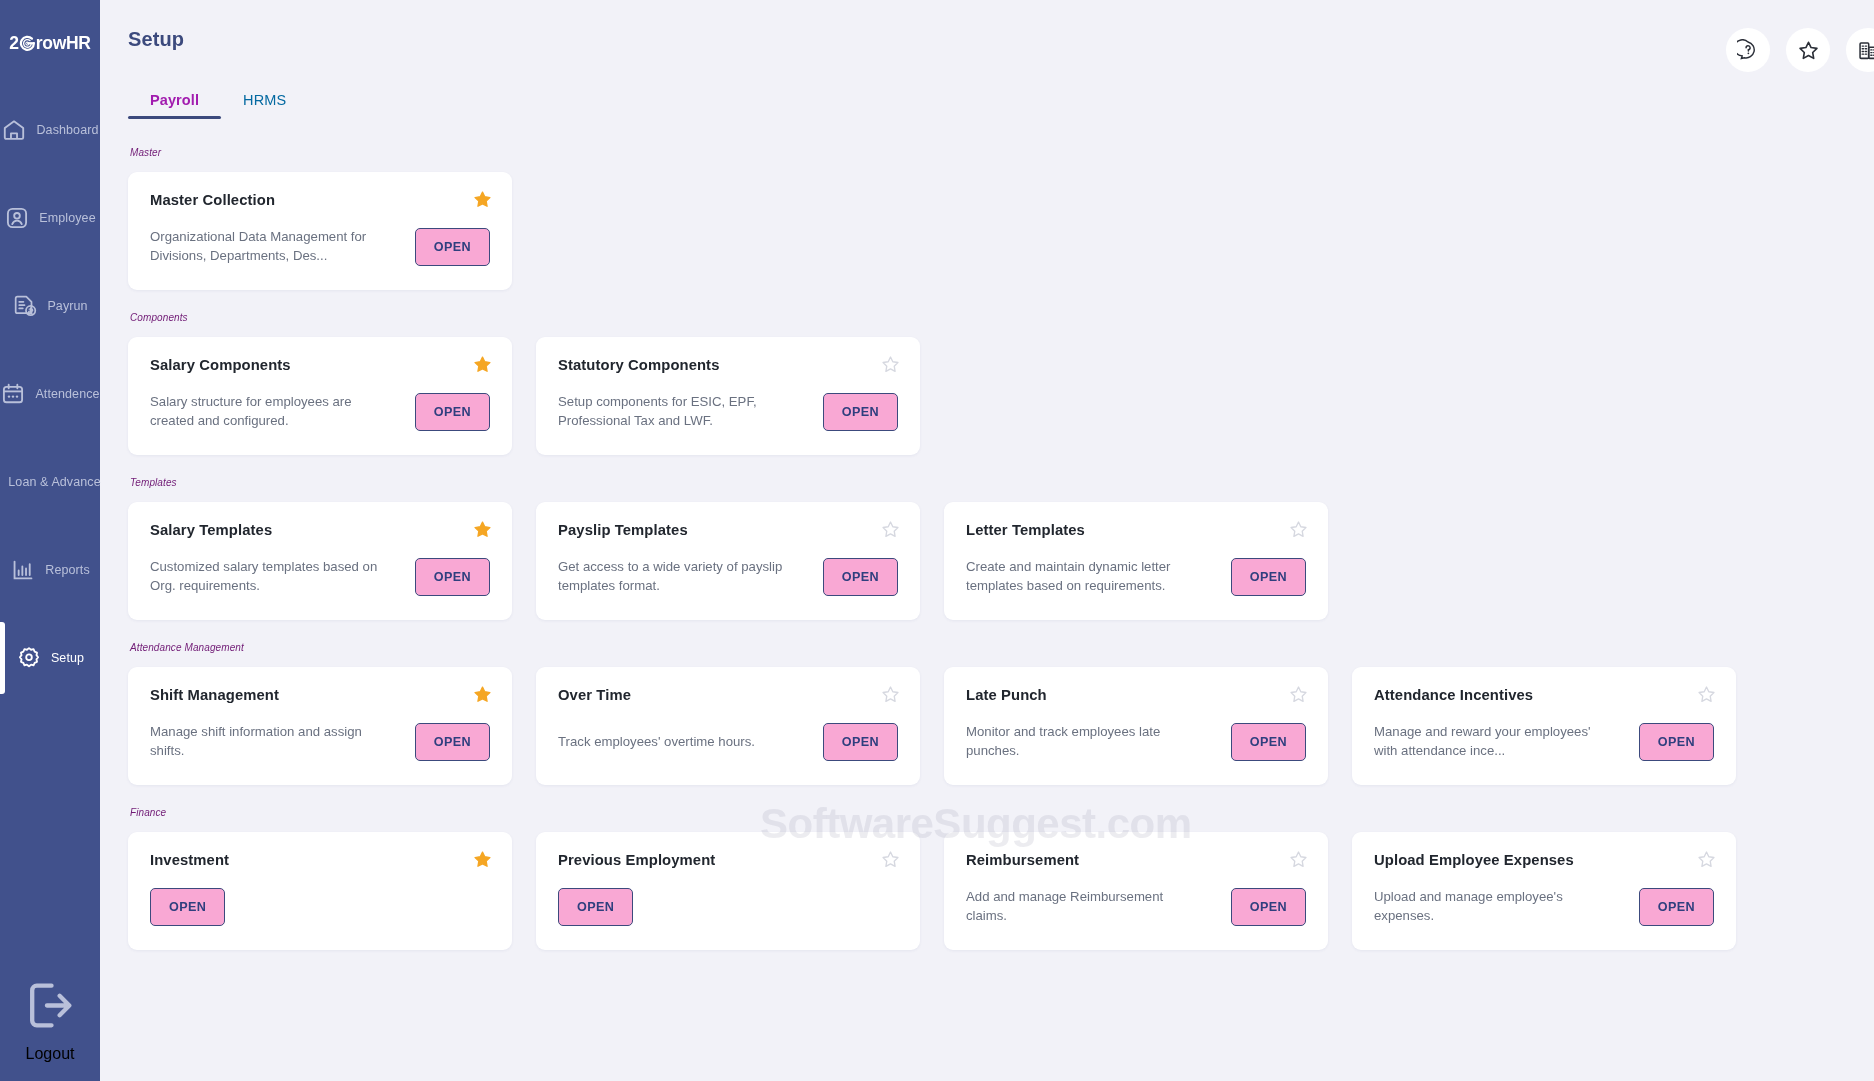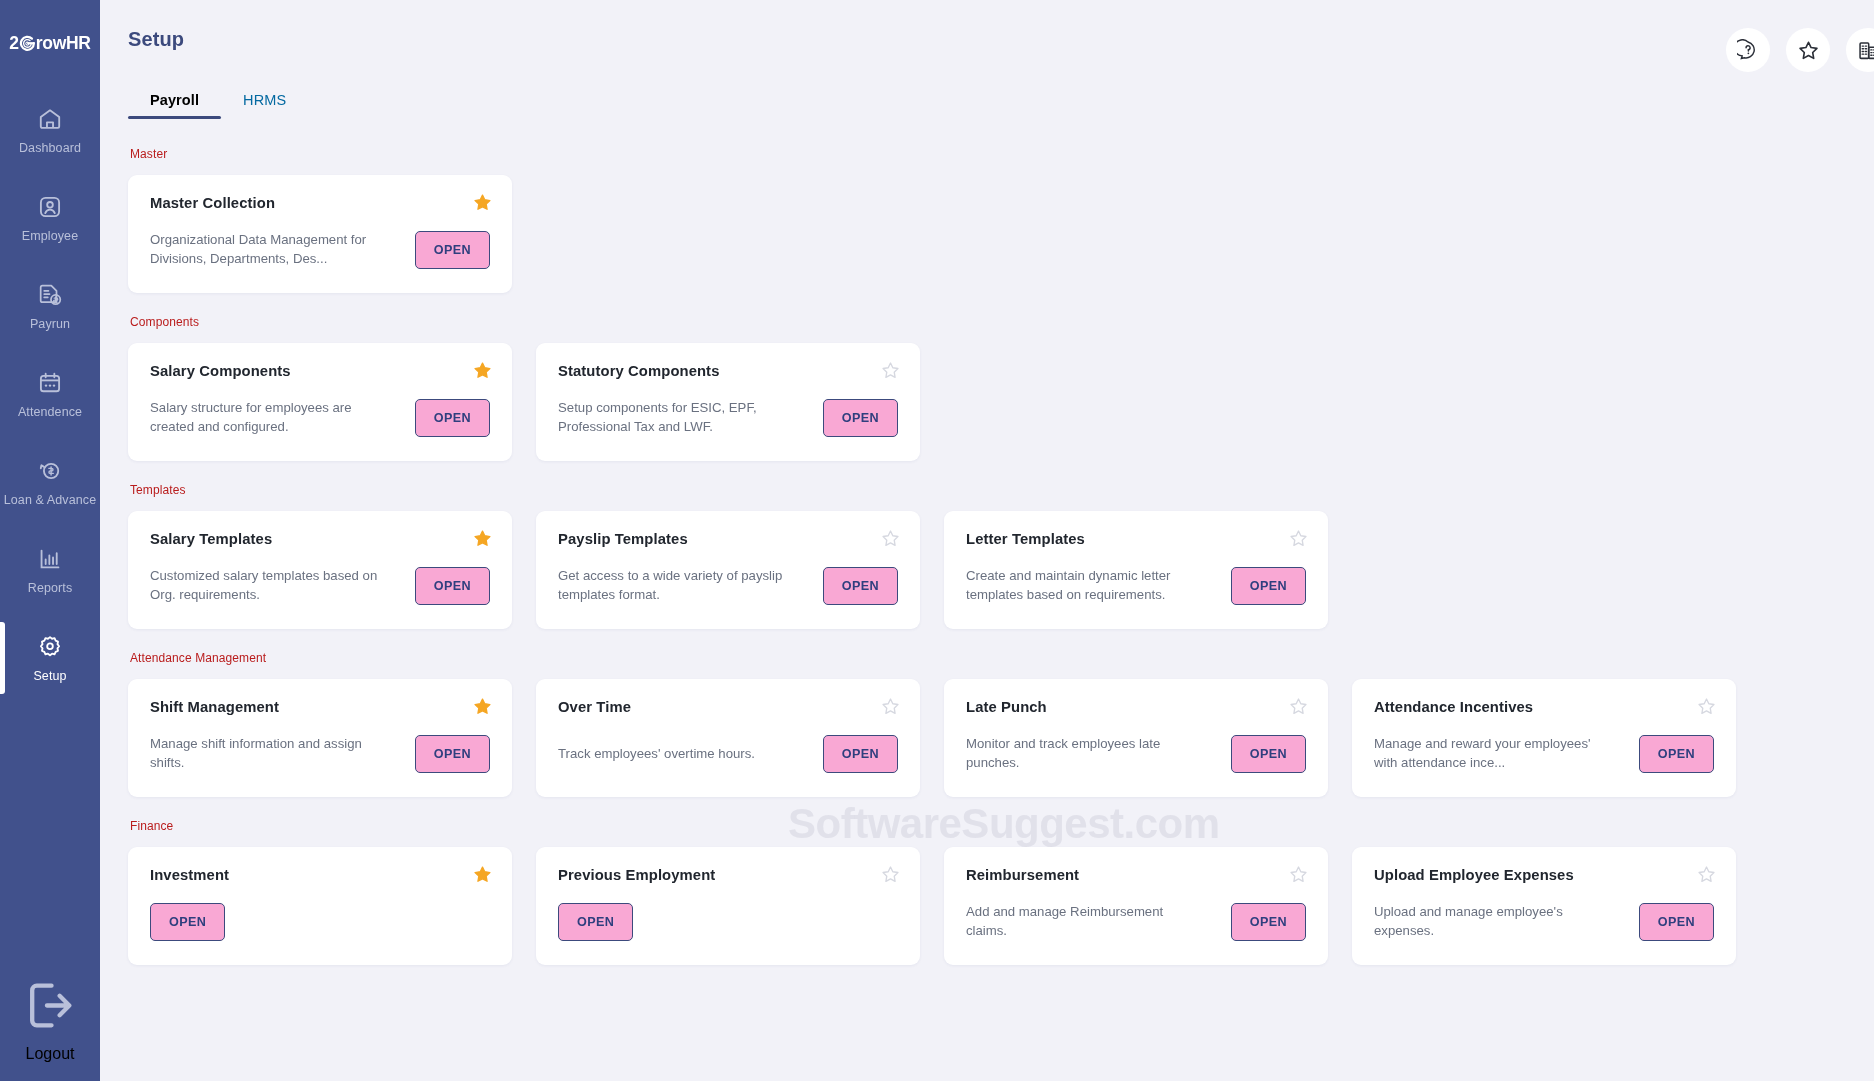--- a/index.html
+++ b/index.html
@@ -61,21 +61,20 @@
     width: 100%;
     display: flex;
     flex-direction: column;
     align-items: center;
   }
 
   .nav-item {
     width: 100%;
     height: 88px;
     display: flex;
-    flex-direction: column;
     align-items: center;
     justify-content: center;
     position: relative;
     cursor: pointer;
     gap: 9px;
   }
   .nav-item .nav-icon {
     width: 26px;
     height: 26px;
     display: block;
@@ -171,21 +170,21 @@
   }
   .tab {
     font-size: 14.5px;
     color: #0369a1;
     padding: 0 22px 11px 22px;
     cursor: pointer;
     position: relative;
     letter-spacing: 0.1px;
   }
   .tab.active {
-    color: #000000;
+    color: #a21caf;
     font-weight: bold;
   }
   .tab.active::after {
     content: "";
     position: absolute;
     left: 0; right: 0; bottom: 0;
     height: 3px;
     background: #3c4a7d;
     border-radius: 2px;
   }
@@ -200,24 +199,25 @@
   
   .content {
     padding: 22px 28px 0 28px;
     height: 962px;
     overflow: hidden;
   }
 
   .section { margin-bottom: 4px; }
 
   .section-title {
-    font-size: 12px;
-    color: #b91c1c;
+    font-size: 10px;
+    color: #701a75;
     margin: 6px 0 14px 2px;
     letter-spacing: 0.1px;
+    font-style: italic;
   }
 
   .card-row {
     display: flex;
     gap: 24px;
     margin-bottom: 22px;
   }
 
   .card {
     width: 384px;
@@ -276,21 +276,21 @@
     letter-spacing: 0.4px;
     border-radius: 5px;
     padding: 11px 18px;
     cursor: pointer;
     font-family: "Liberation Sans", sans-serif;
   }
 
   
   .watermark {
     position: absolute;
-    left: 688px;
+    left: 660px;
     top: 800px;
     font-size: 42px;
     font-weight: bold;
     color: rgba(140,145,165,0.17);
     pointer-events: none;
     user-select: none;
     letter-spacing: -0.5px;
     z-index: 30;
     white-space: nowrap;
   }

